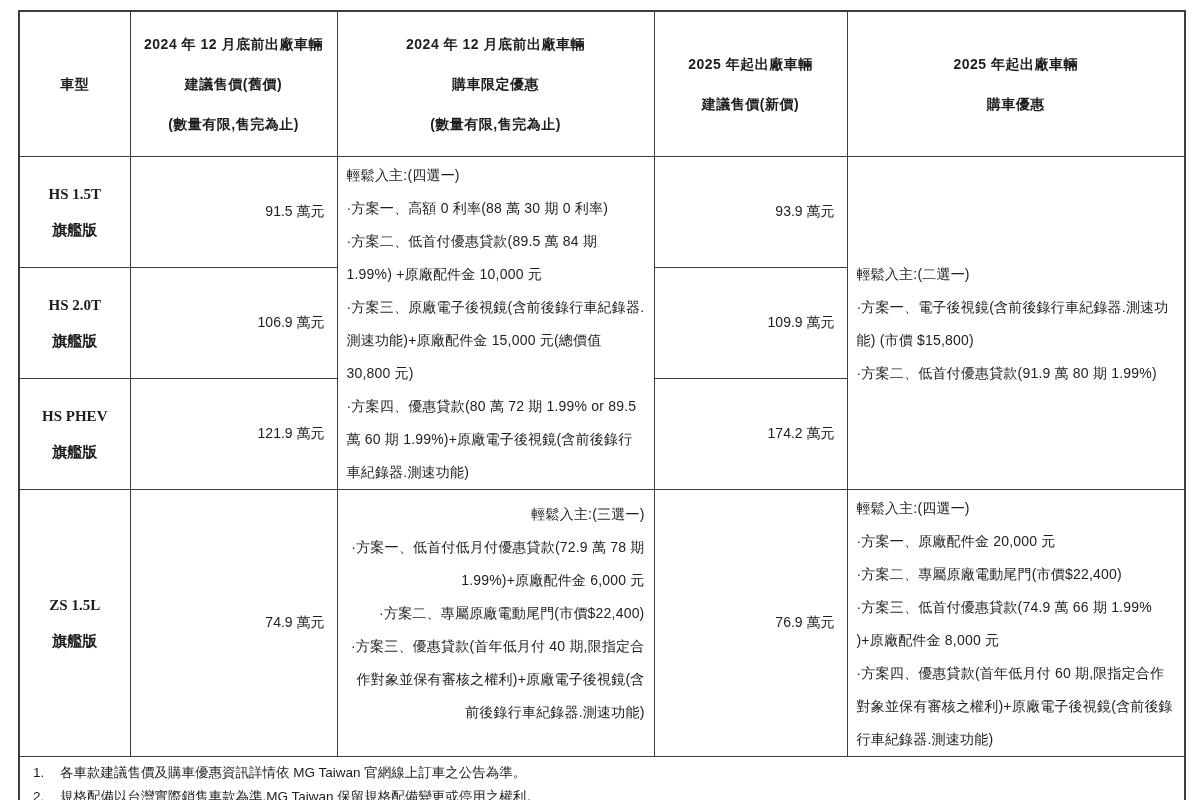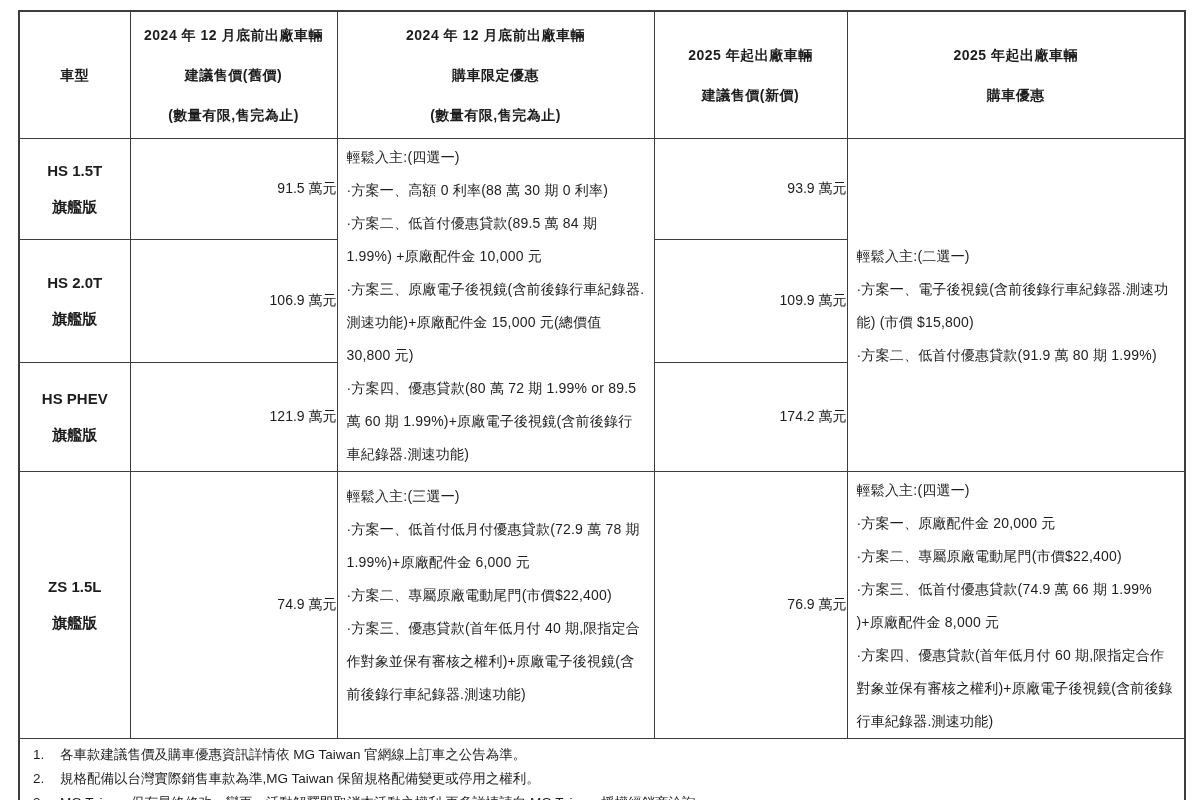--- a/index.html
+++ b/index.html
@@ -14,53 +14,53 @@
   .sheet { position: relative; width: 1200px; height: 800px; background: #ffffff; }
   table.price-table {
     position: absolute; left: 18px; top: 10px;
     width: 1166px;
     border-collapse: collapse;
     table-layout: fixed;
     border: 2px solid #3d3d3d;
   }
   .price-table th, .price-table td {
     border: 1px solid #3d3d3d;
-    padding: 0;
+    padding: 12px;
     overflow: hidden;
   }
   th.head {
     font-size: 14px;
     font-weight: 700;
     text-align: center;
     vertical-align: middle;
     letter-spacing: 0.5px;
   }
   .head-line { line-height: 40px; }
   td.model {
     text-align: center;
     vertical-align: middle;
     font-weight: 700;
     font-size: 15px;
   }
-  .model-line { line-height: 36px; }
+  .model-line { line-height: 36px; font-family: Liberation Serif, serif; }
   td.price {
     text-align: right;
     vertical-align: middle;
     font-size: 14px;
   }
   td.offer {
     font-size: 14px;
     line-height: 33px;
     text-align: left;
     vertical-align: top;
     padding: 2px 9px 0 9px;
     letter-spacing: 0.2px;
   }
   td.offer.v-center { vertical-align: middle; padding-top: 2px; }
-  td.offer.pt8 { padding-top: 8px; }
+  td.offer.pt8 { padding-top: 8px; text-align: right; }
   td.offer p { margin: 0; }
   td.notes-cell {
     vertical-align: top;
     padding: 4px 10px 0 10px;
     font-size: 13.5px;
     line-height: 24px;
   }
   .note { display: flex; }
   .note-num { flex: none; width: 30px; padding-left: 3px; }
   .note-text { flex: 1; }

